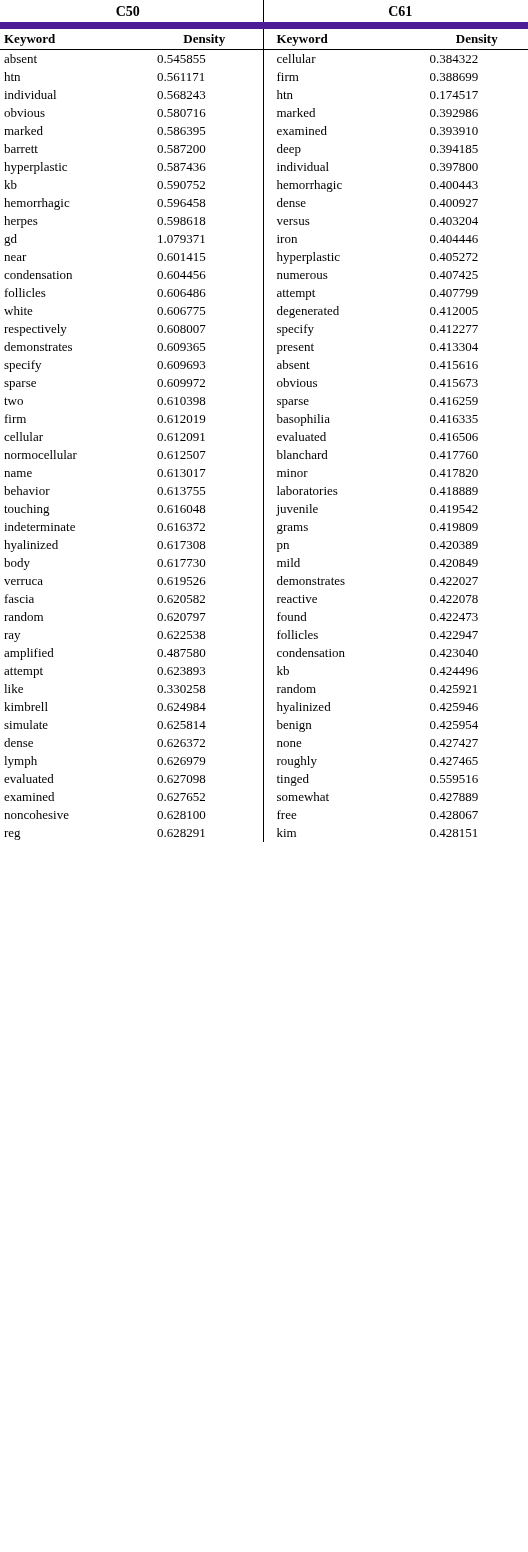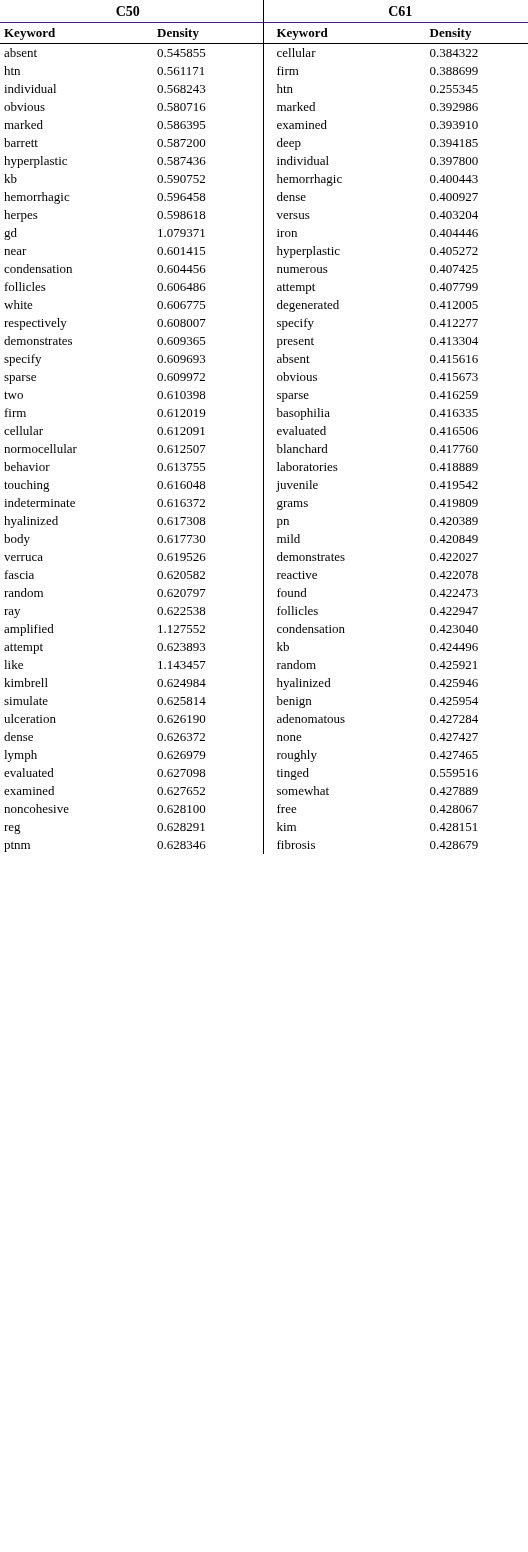--- a/index.html
+++ b/index.html
@@ -18,24 +18,24 @@
       padding: 4px 2px 2px 2px;
       font-weight: bold;
       font-size: 14px;
     }
     .subheader-row th {
       text-align: left;
       padding: 2px 4px;
       font-weight: bold;
       font-size: 13px;
       border-bottom: 1px solid #000;
-      border-top: 1px solid #4c1d95;
+      border-top: 7px solid #4c1d95;
     }
     .subheader-row th.density {
-      text-align: left;
+      text-align: center;
       padding-left: 8px;
     }
     .data-row td {
       padding: 1px 4px;
       vertical-align: top;
       font-size: 13px;
     }
     .data-row td.keyword {
       min-width: 105px;
     }
@@ -96,21 +96,21 @@
         <td class="spacer-col"></td>
         <td class="keyword">firm</td>
         <td class="density">0.388699</td>
       </tr>
       <tr class="data-row">
         <td class="keyword">individual</td>
         <td class="density">0.568243</td>
         <td class="divider-col"></td>
         <td class="spacer-col"></td>
         <td class="keyword">htn</td>
-        <td class="density">0.255345</td>
+        <td class="density">0.174517</td>
       </tr>
       <tr class="data-row">
         <td class="keyword">obvious</td>
         <td class="density">0.580716</td>
         <td class="divider-col"></td>
         <td class="spacer-col"></td>
         <td class="keyword">marked</td>
         <td class="density">0.392986</td>
       </tr>
       <tr class="data-row">
@@ -259,20 +259,28 @@
       </tr>
       <tr class="data-row">
         <td class="keyword">normocellular</td>
         <td class="density">0.612507</td>
         <td class="divider-col"></td>
         <td class="spacer-col"></td>
         <td class="keyword">blanchard</td>
         <td class="density">0.417760</td>
       </tr>
       <tr class="data-row">
+        <td class="keyword">name</td>
+        <td class="density">0.613017</td>
+        <td class="divider-col"></td>
+        <td class="spacer-col"></td>
+        <td class="keyword">minor</td>
+        <td class="density">0.417820</td>
+      </tr>
+      <tr class="data-row">
         <td class="keyword">behavior</td>
         <td class="density">0.613755</td>
         <td class="divider-col"></td>
         <td class="spacer-col"></td>
         <td class="keyword">laboratories</td>
         <td class="density">0.418889</td>
       </tr>
       <tr class="data-row">
         <td class="keyword">touching</td>
         <td class="density">0.616048</td>
@@ -332,37 +340,37 @@
       <tr class="data-row">
         <td class="keyword">ray</td>
         <td class="density">0.622538</td>
         <td class="divider-col"></td>
         <td class="spacer-col"></td>
         <td class="keyword">follicles</td>
         <td class="density">0.422947</td>
       </tr>
       <tr class="data-row">
         <td class="keyword">amplified</td>
-        <td class="density">1.127552</td>
+        <td class="density">0.487580</td>
         <td class="divider-col"></td>
         <td class="spacer-col"></td>
         <td class="keyword">condensation</td>
         <td class="density">0.423040</td>
       </tr>
       <tr class="data-row">
         <td class="keyword">attempt</td>
         <td class="density">0.623893</td>
         <td class="divider-col"></td>
         <td class="spacer-col"></td>
         <td class="keyword">kb</td>
         <td class="density">0.424496</td>
       </tr>
       <tr class="data-row">
         <td class="keyword">like</td>
-        <td class="density">1.143457</td>
+        <td class="density">0.330258</td>
         <td class="divider-col"></td>
         <td class="spacer-col"></td>
         <td class="keyword">random</td>
         <td class="density">0.425921</td>
       </tr>
       <tr class="data-row">
         <td class="keyword">kimbrell</td>
         <td class="density">0.624984</td>
         <td class="divider-col"></td>
         <td class="spacer-col"></td>
@@ -371,28 +379,20 @@
       </tr>
       <tr class="data-row">
         <td class="keyword">simulate</td>
         <td class="density">0.625814</td>
         <td class="divider-col"></td>
         <td class="spacer-col"></td>
         <td class="keyword">benign</td>
         <td class="density">0.425954</td>
       </tr>
       <tr class="data-row">
-        <td class="keyword">ulceration</td>
-        <td class="density">0.626190</td>
-        <td class="divider-col"></td>
-        <td class="spacer-col"></td>
-        <td class="keyword">adenomatous</td>
-        <td class="density">0.427284</td>
-      </tr>
-      <tr class="data-row">
         <td class="keyword">dense</td>
         <td class="density">0.626372</td>
         <td class="divider-col"></td>
         <td class="spacer-col"></td>
         <td class="keyword">none</td>
         <td class="density">0.427427</td>
       </tr>
       <tr class="data-row">
         <td class="keyword">lymph</td>
         <td class="density">0.626979</td>
@@ -425,23 +425,15 @@
         <td class="keyword">free</td>
         <td class="density">0.428067</td>
       </tr>
       <tr class="data-row">
         <td class="keyword">reg</td>
         <td class="density">0.628291</td>
         <td class="divider-col"></td>
         <td class="spacer-col"></td>
         <td class="keyword">kim</td>
         <td class="density">0.428151</td>
-      </tr>
-      <tr class="data-row">
-        <td class="keyword">ptnm</td>
-        <td class="density">0.628346</td>
-        <td class="divider-col"></td>
-        <td class="spacer-col"></td>
-        <td class="keyword">fibrosis</td>
-        <td class="density">0.428679</td>
       </tr>
     </tbody>
 </table>
 
 </body></html>

